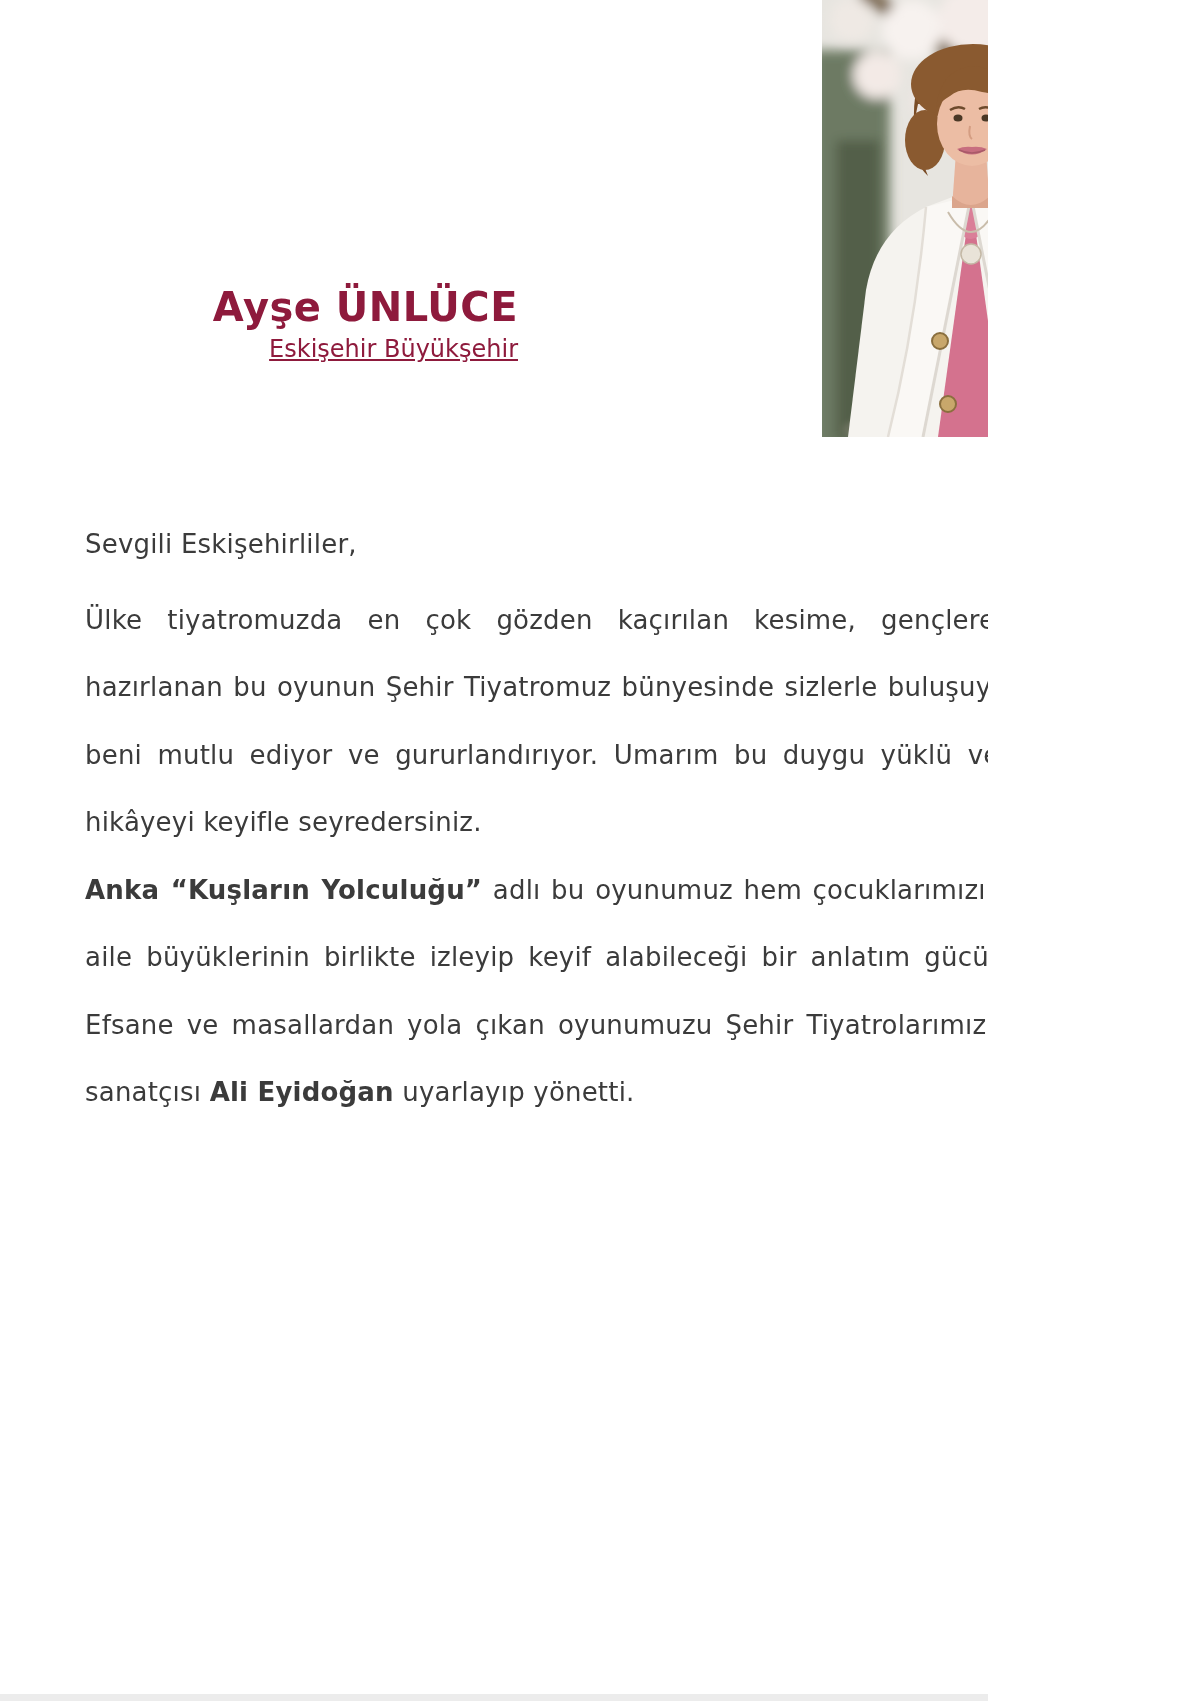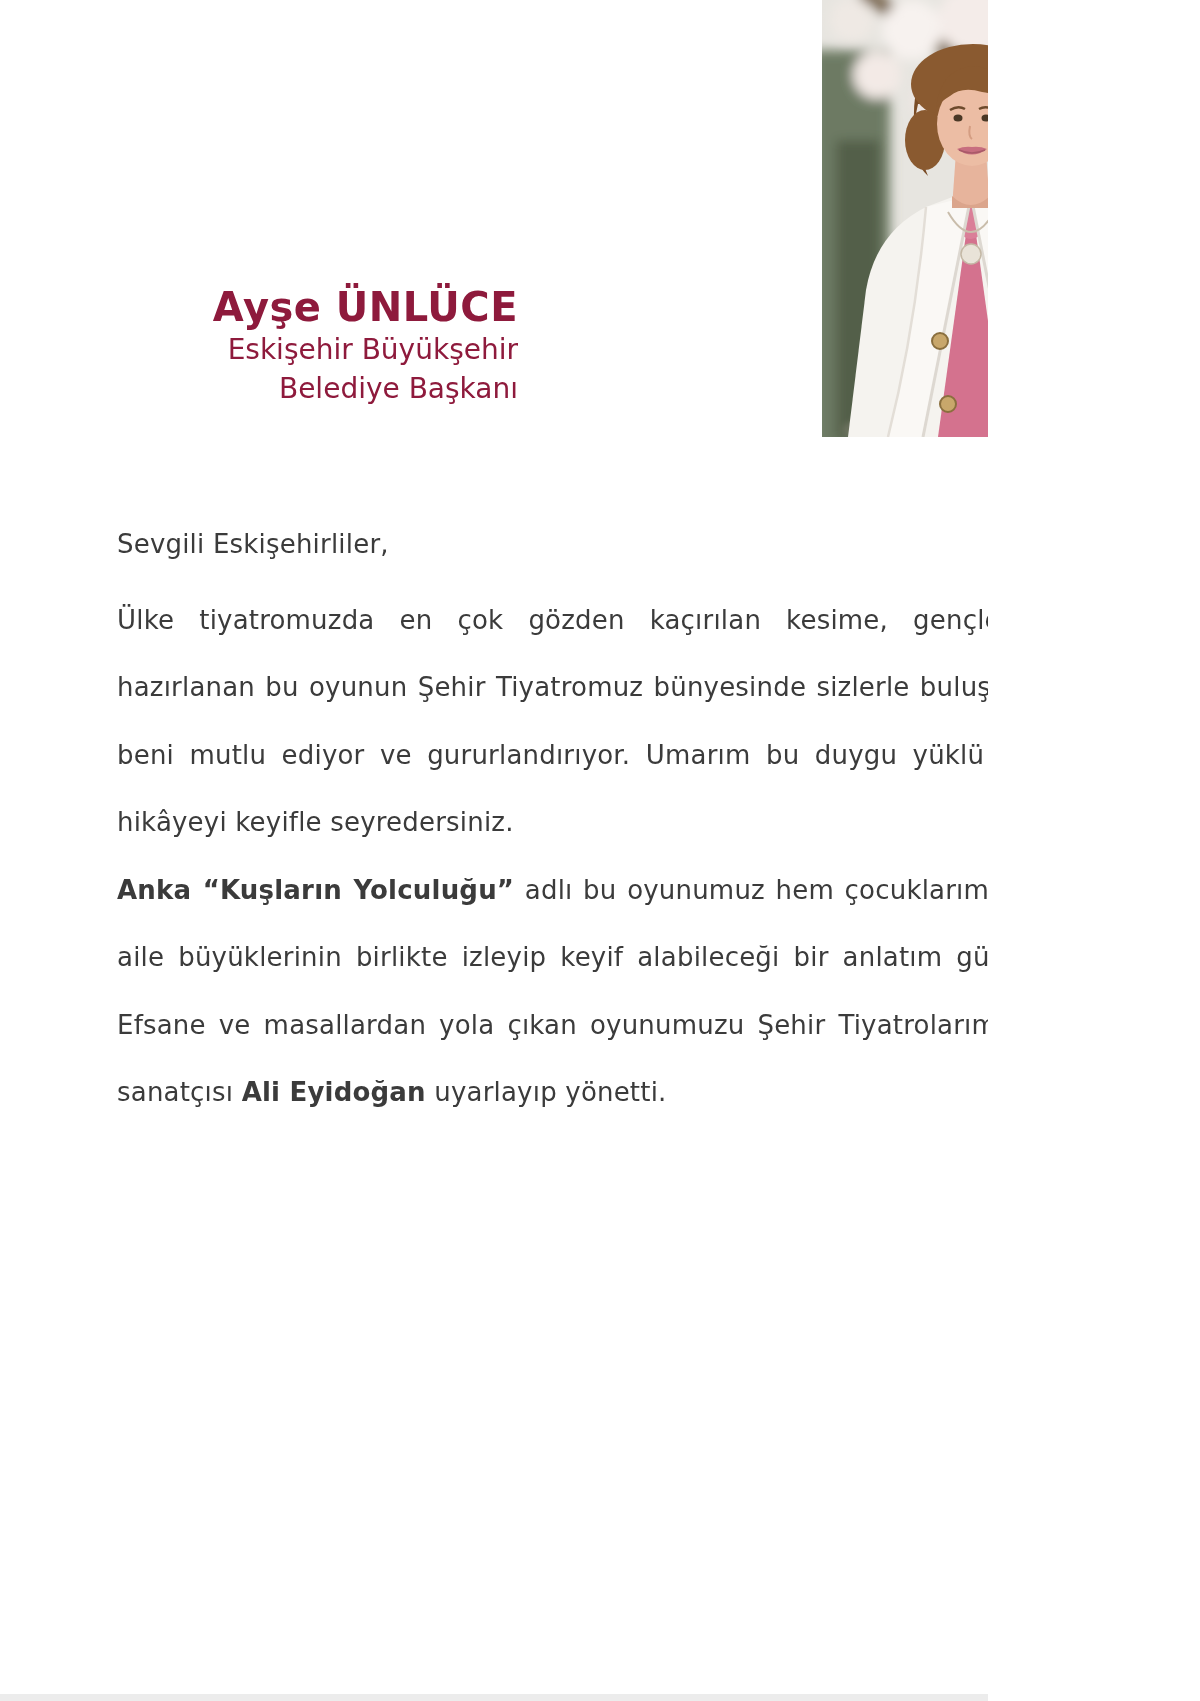--- a/index.html
+++ b/index.html
@@ -32,35 +32,35 @@
     color:var(--accent);
     white-space:nowrap;
   }
   .title-name{
     font-size:40px;
     font-weight:700;
     letter-spacing:0.5px;
     line-height:46px;
   }
   .title-role{
-    font-size:28px;
+    font-size:24px;
     font-weight:400;
     line-height:39px;
+    text-decoration:underline;
   }
   .body-text{
     position:absolute;
     top:511px;
     left:85px;
     width:1030px;
     color:var(--body-text);
     font-size:26px;
     line-height:67.5px;
     letter-spacing:0.2px;
     text-align:justify;
-    margin-left:32px;
   }
   .body-text p{margin:0;}
   .body-text p.greeting{text-align:left;margin-bottom:8px;}
   .body-text strong{font-weight:700;}
   .footer-bar{
     position:absolute;
     left:0;
     bottom:0;
     width:100%;
     height:7px;
@@ -145,21 +145,20 @@
       <ellipse cx="164" cy="118" rx="4.5" ry="3.5" fill="#4a3826"></ellipse>
       <path d="M148,126 Q146,136 150,139" stroke="#d49d82" stroke-width="2" fill="none"></path>
       <path d="M135,149 Q150,160 165,149 Q158,146 150,147 Q142,146 135,149 Z" fill="#c76e7f"></path>
       <path d="M137,150 Q150,156 163,150" stroke="#a95a69" stroke-width="1.5" fill="none"></path>
     </svg>
   </div>
 
   <div class="title-block">
     <div class="title-name">Ayşe ÜNLÜCE</div>
     <div class="title-role">Eskişehir Büyükşehir</div>
-    <div class="title-role">Belediye Başkanı</div>
   </div>
 
   <div class="body-text">
     <p class="greeting">Sevgili Eskişehirliler,</p>
     <p>Ülke tiyatromuzda en çok gözden kaçırılan kesime, gençlere yönelik hazırlanan bu oyunun Şehir Tiyatromuz bünyesinde sizlerle buluşuyor olması beni mutlu ediyor ve gururlandırıyor. Umarım bu duygu yüklü ve masalsı hikâyeyi keyifle seyredersiniz.</p>
     <p><strong>Anka “Kuşların Yolculuğu”</strong><span> adlı bu oyunumuz hem çocuklarımızın hem de aile büyüklerinin birlikte izleyip keyif alabileceği bir anlatım gücüne sahip. Efsane ve masallardan yola çıkan oyunumuzu Şehir Tiyatrolarımızın değerli sanatçısı </span><strong>Ali Eyidoğan</strong><span> uyarlayıp yönetti.</span></p>
   </div>
 
   <div class="footer-bar"></div>
 

